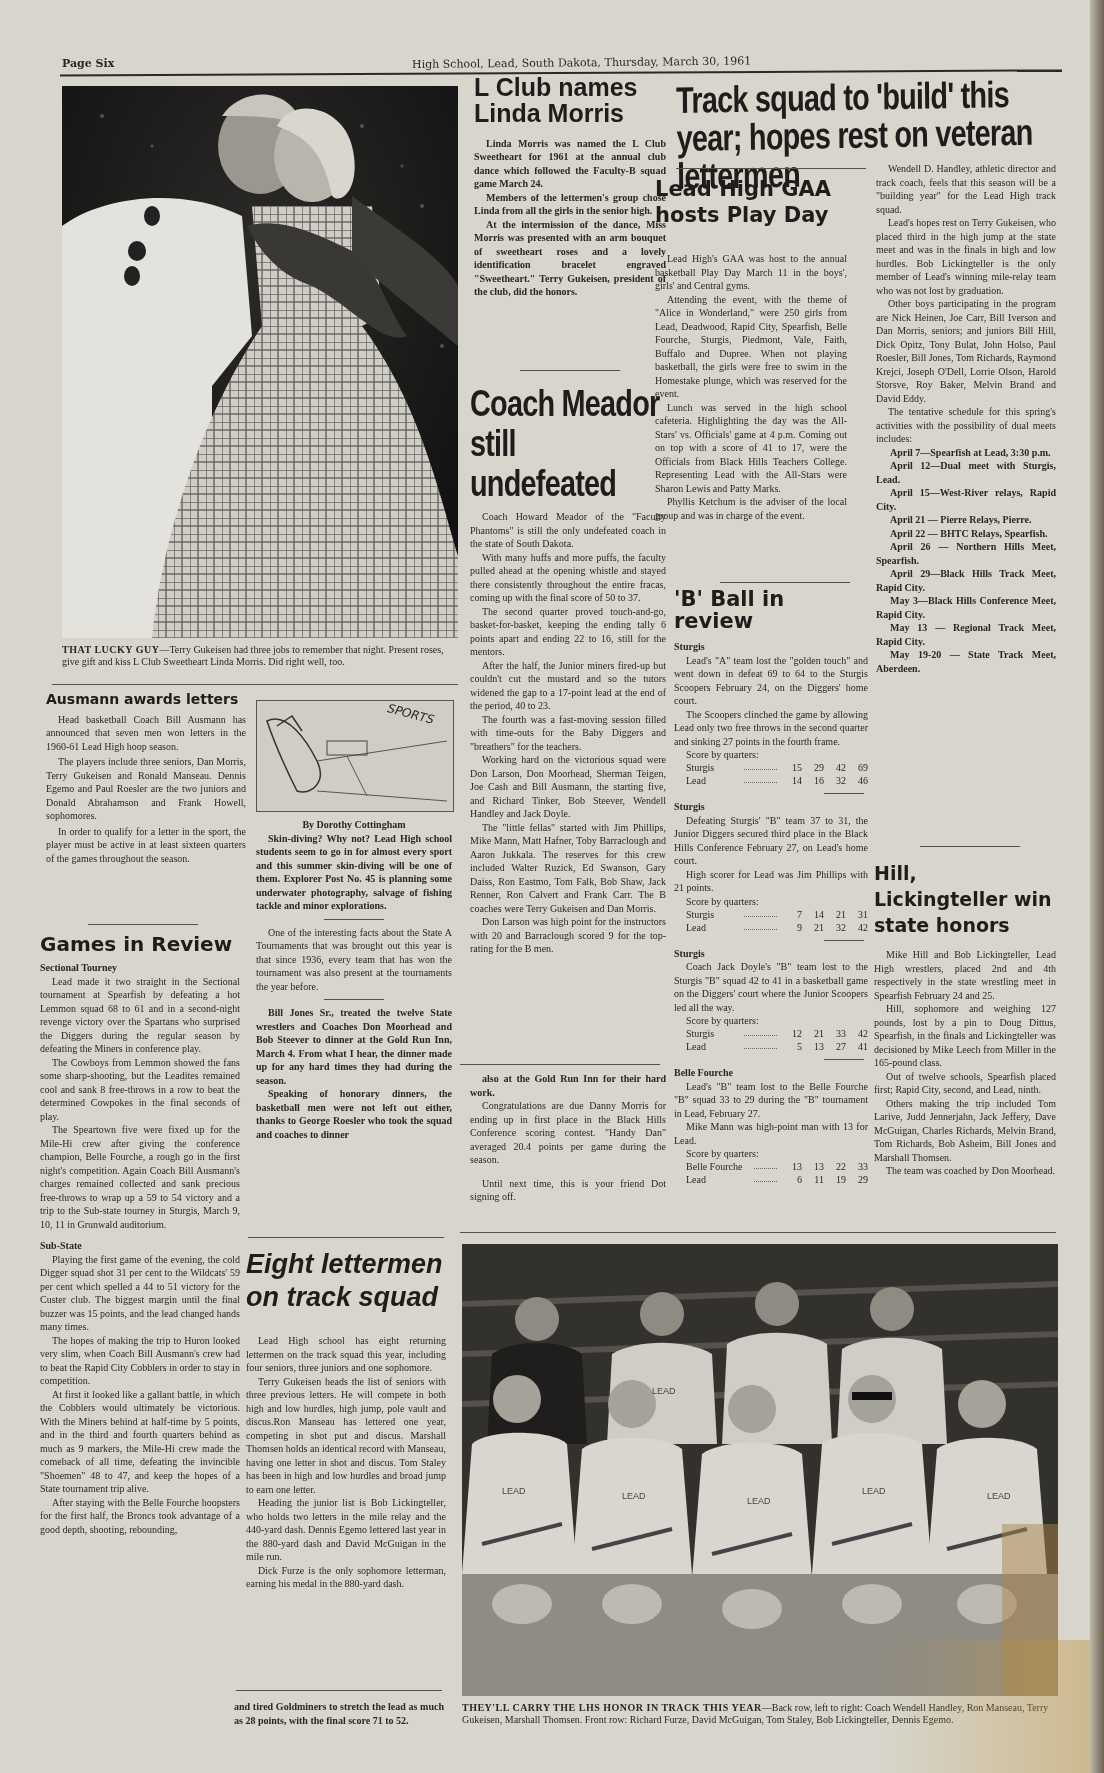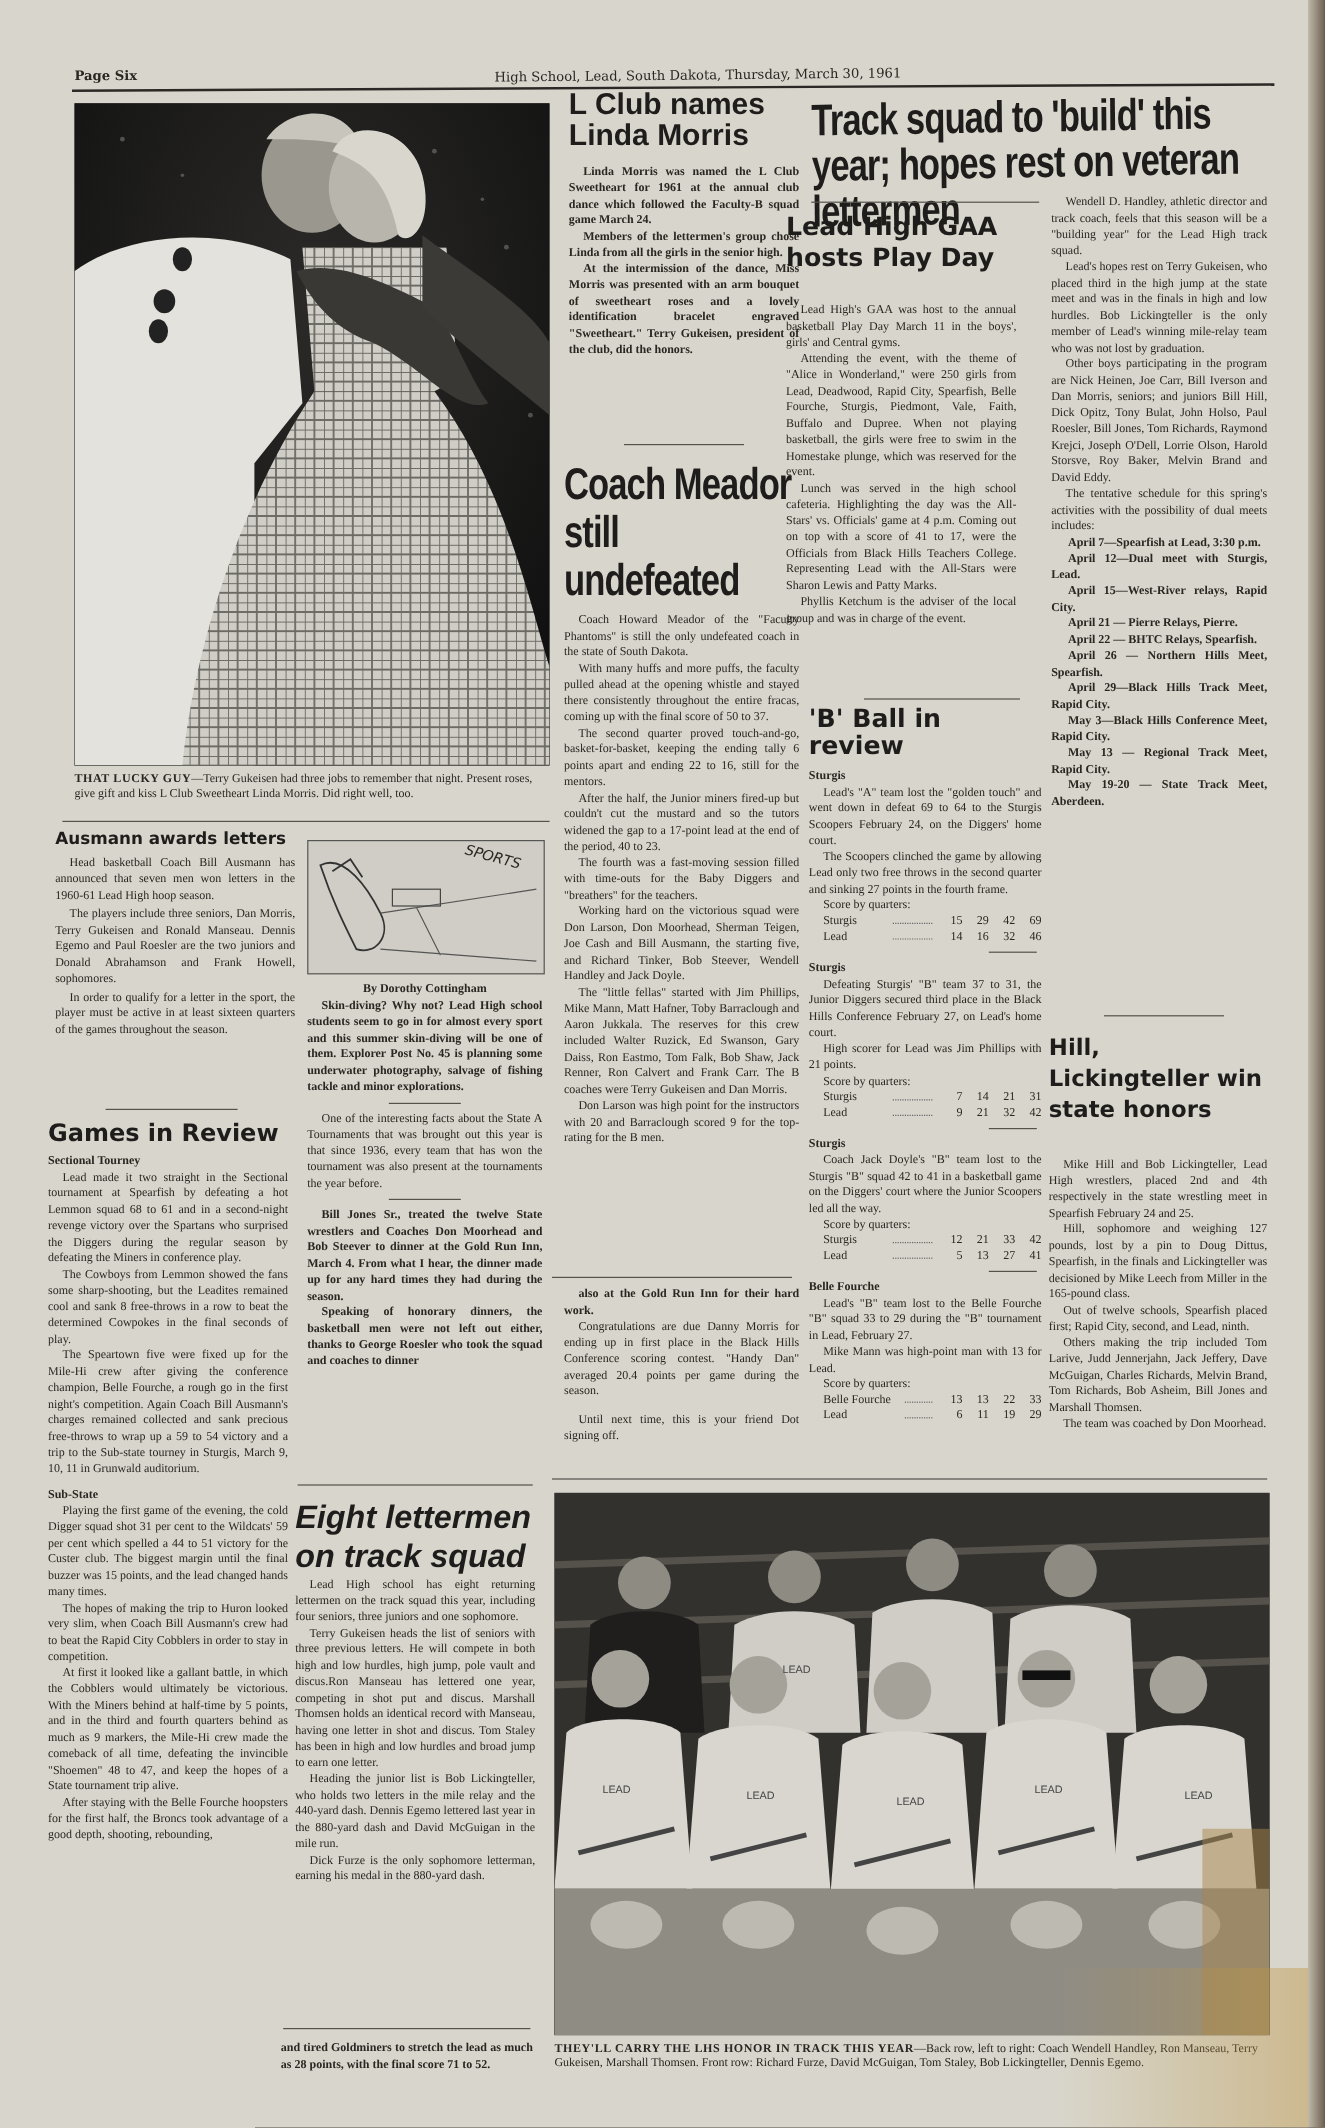--- a/index.html
+++ b/index.html
@@ -234,21 +234,21 @@
       <p>April 29—Black Hills Track Meet, Rapid City.</p>
       <p>May 3—Black Hills Conference Meet, Rapid City.</p>
       <p>May 13 — Regional Track Meet, Rapid City.</p>
       <p>May 19-20 — State Track Meet, Aberdeen.</p>
     </div>
   </div>
   <div class="thin" style="left:920px;top:846px;width:100px;"></div>
 
   <div class="abs" style="left:874px;top:860px;width:182px;">
     <div class="hl" style="font-size:19px;line-height:26px;">Hill, Lickingteller win state honors</div>
-    <div class="body" style="margin-top:26px;">
+    <div class="body" style="margin-top:10px;">
       <p>Mike Hill and Bob Lickingteller, Lead High wrestlers, placed 2nd and 4th respectively in the state wrestling meet in Spearfish February 24 and 25.</p>
       <p>Hill, sophomore and weighing 127 pounds, lost by a pin to Doug Dittus, Spearfish, in the finals and Lickingteller was decisioned by Mike Leech from Miller in the 165-pound class.</p>
       <p>Out of twelve schools, Spearfish placed first; Rapid City, second, and Lead, ninth.</p>
       <p>Others making the trip included Tom Larive, Judd Jennerjahn, Jack Jeffery, Dave McGuigan, Charles Richards, Melvin Brand, Tom Richards, Bob Asheim, Bill Jones and Marshall Thomsen.</p>
       <p>The team was coached by Don Moorhead.</p>
     </div>
   </div>
 
   <div class="abs" style="left:46px;top:692px;width:200px;">
     <div class="hl" style="font-size:14px;">Ausmann awards letters</div>
@@ -291,21 +291,21 @@
       <div class="sub" style="margin-top:8px;">Sub-State</div>
       <p>Playing the first game of the evening, the cold Digger squad shot 31 per cent to the Wildcats' 59 per cent which spelled a 44 to 51 victory for the Custer club. The biggest margin until the final buzzer was 15 points, and the lead changed hands many times.</p>
       <p>The hopes of making the trip to Huron looked very slim, when Coach Bill Ausmann's crew had to beat the Rapid City Cobblers in order to stay in competition.</p>
       <p>At first it looked like a gallant battle, in which the Cobblers would ultimately be victorious. With the Miners behind at half-time by 5 points, and in the third and fourth quarters behind as much as 9 markers, the Mile-Hi crew made the comeback of all time, defeating the invincible "Shoemen" 48 to 47, and keep the hopes of a State tournament trip alive.</p>
       <p>After staying with the Belle Fourche hoopsters for the first half, the Broncs took advantage of a good depth, shooting, rebounding,</p>
     </div>
   </div>
 
   <div class="abs" style="left:246px;top:1248px;width:200px;">
     <div class="hl" style="font-size:27px;line-height:33px;font-style:italic;font-family:'Liberation Sans',sans-serif;">Eight lettermen on track squad</div>
-    <div class="body" style="margin-top:0;">
+    <div class="body" style="margin-top:20px;">
       <p>Lead High school has eight returning lettermen on the track squad this year, including four seniors, three juniors and one sophomore.</p>
       <p>Terry Gukeisen heads the list of seniors with three previous letters. He will compete in both high and low hurdles, high jump, pole vault and discus.Ron Manseau has lettered one year, competing in shot put and discus. Marshall Thomsen holds an identical record with Manseau, having one letter in shot and discus. Tom Staley has been in high and low hurdles and broad jump to earn one letter.</p>
       <p>Heading the junior list is Bob Lickingteller, who holds two letters in the mile relay and the 440-yard dash. Dennis Egemo lettered last year in the 880-yard dash and David McGuigan in the mile run.</p>
       <p>Dick Furze is the only sophomore letterman, earning his medal in the 880-yard dash.</p>
     </div>
   </div>
   <div class="thin" style="left:236px;top:1690px;width:206px;"></div>
   <div class="abs body" style="left:234px;top:1700px;width:210px;font-weight:bold;">and tired Goldminers to stretch the lead as much as 28 points, with the final score 71 to 52.</div>
 
   <div class="thin" style="left:460px;top:1232px;width:596px;"></div>

